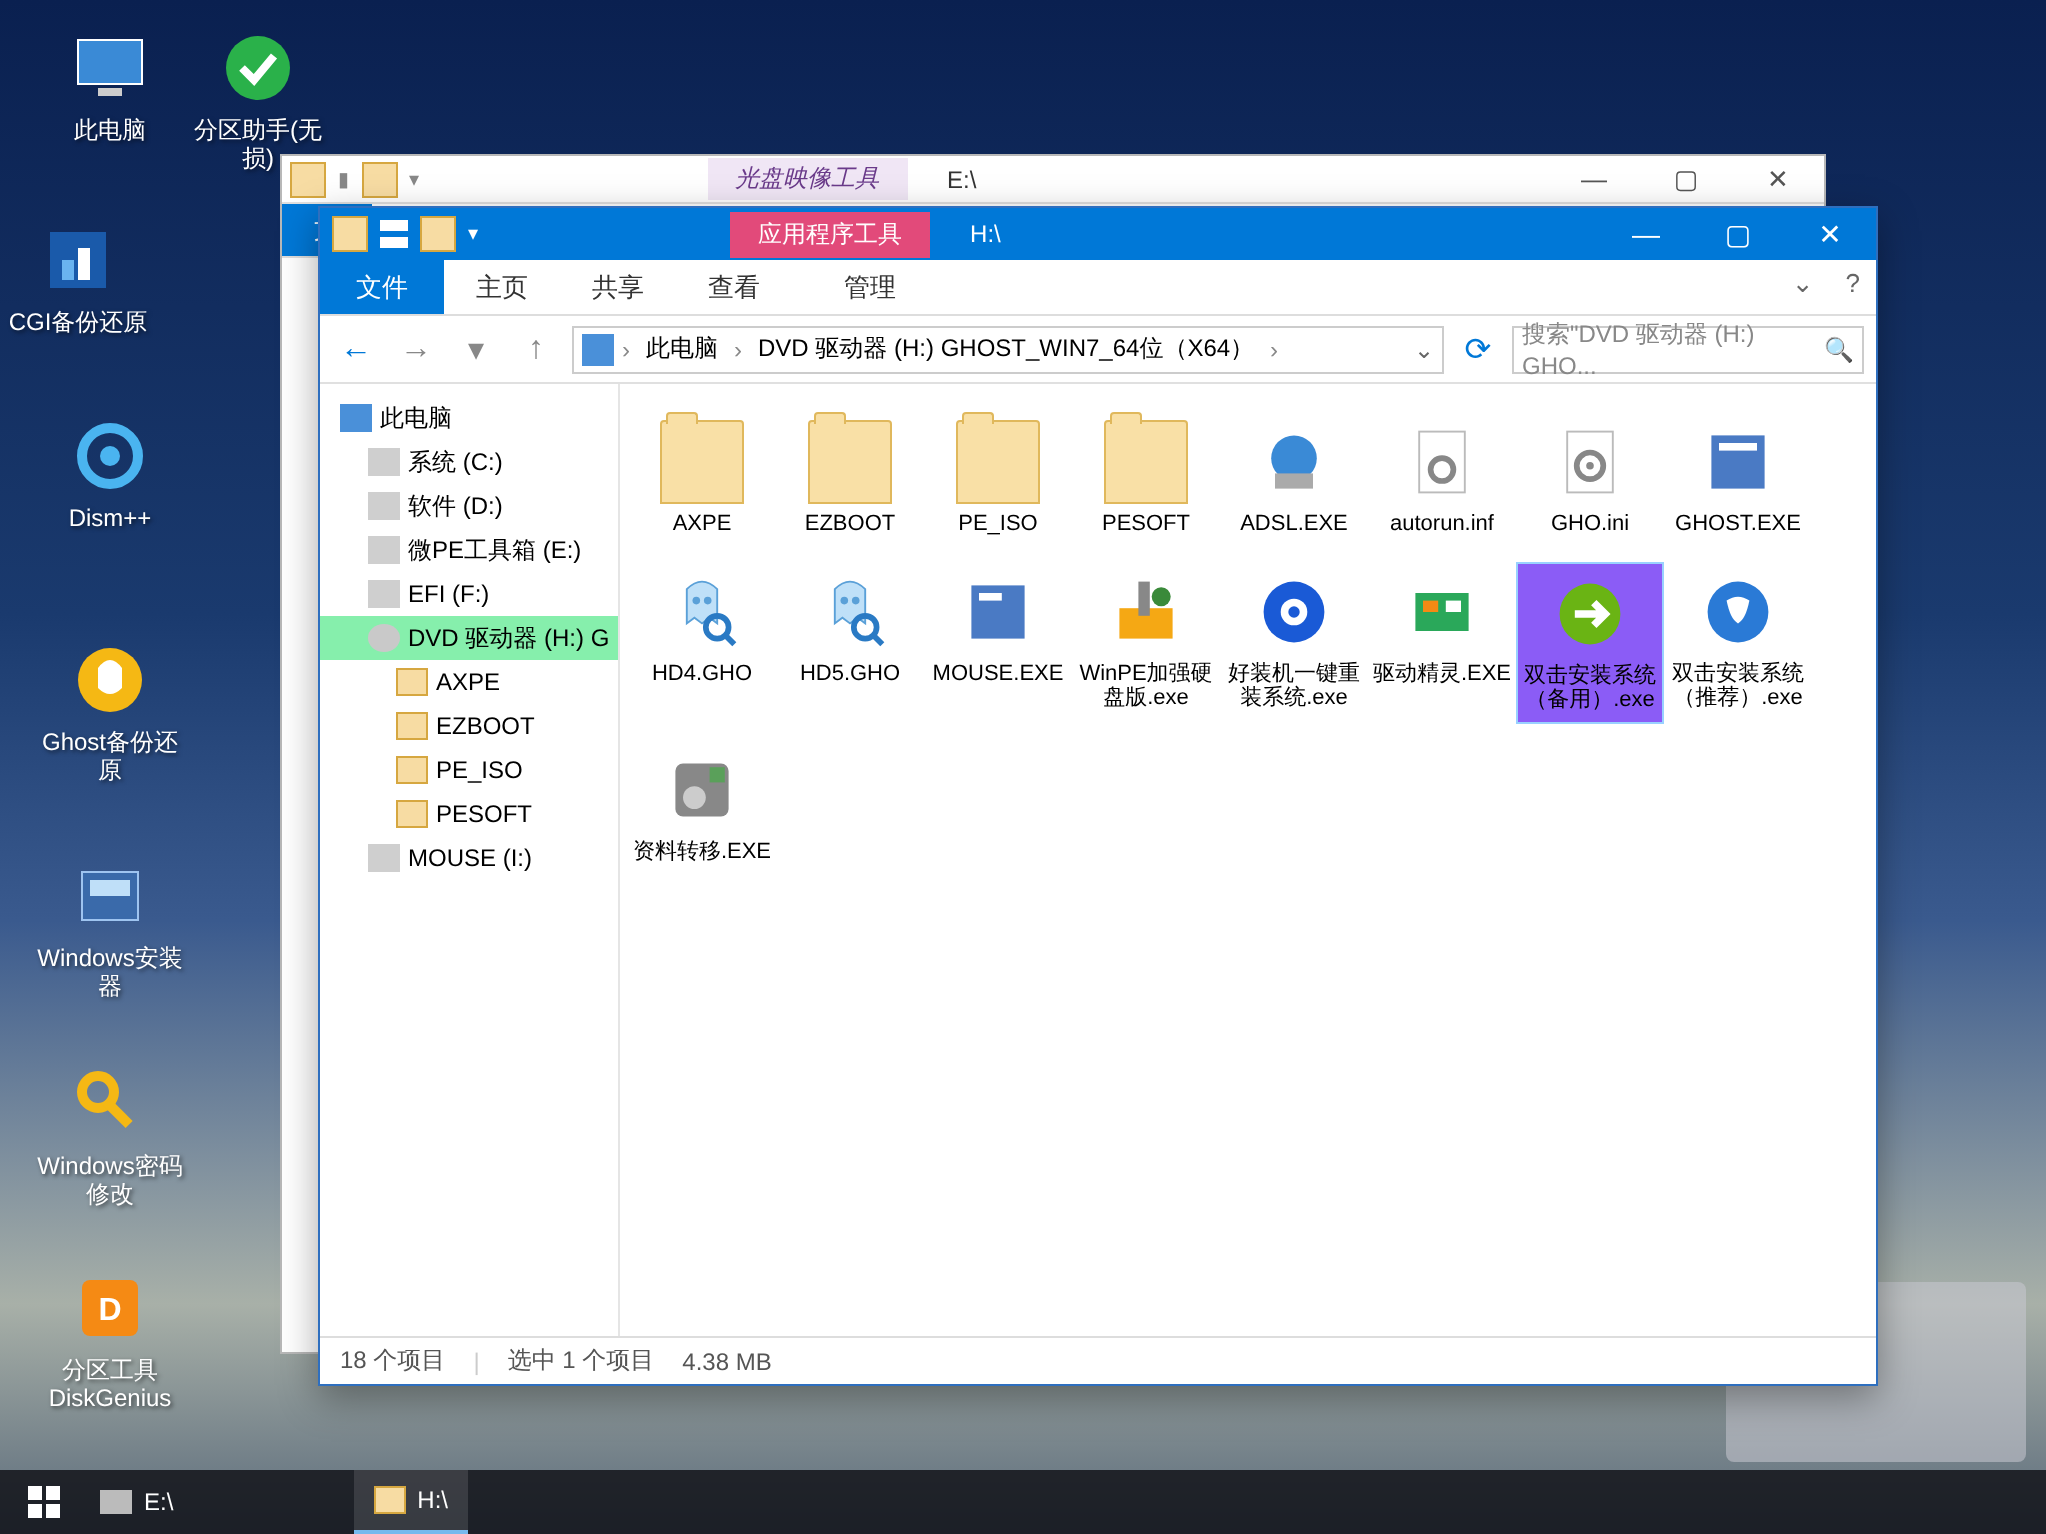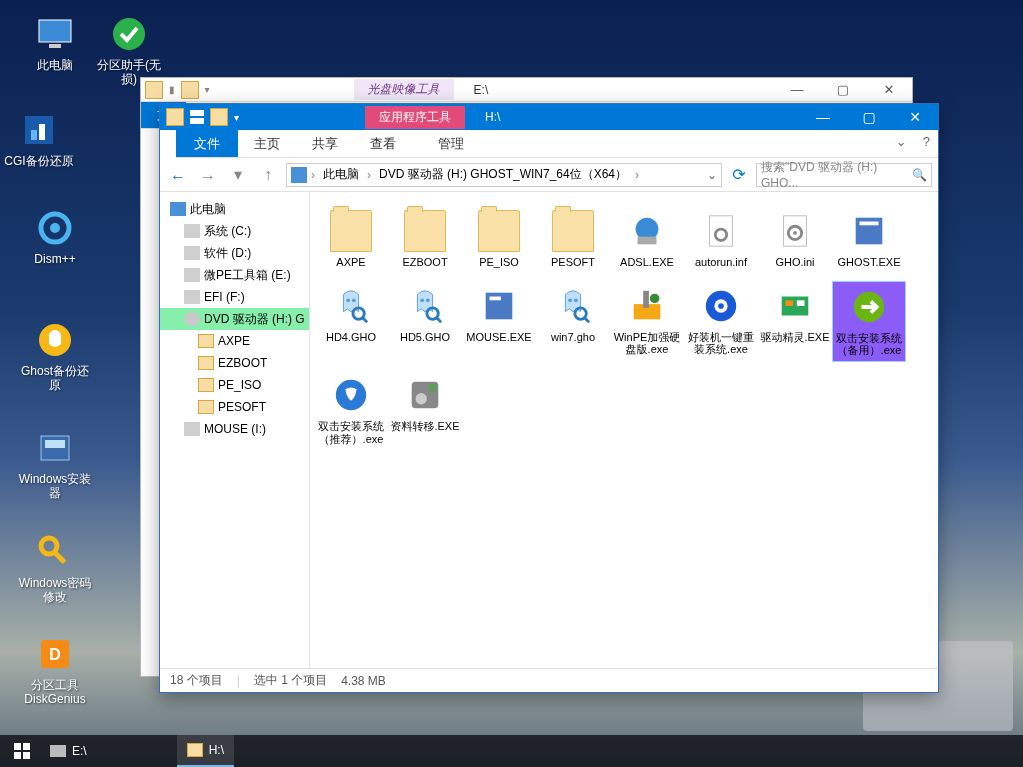--- a/index.html
+++ b/index.html
@@ -26,21 +26,21 @@
 .titlebar2 { height: 26px; background: #0078d7; display: flex; align-items: center; color: #fff; }
 .titlebar2 .qat2 { display: flex; align-items: center; gap: 6px; padding: 0 6px; }
 .titlebar2 .qat2 .fico { width: 18px; height: 18px; background: #f7dca3; border: 1px solid #d6a740; }
 .titlebar2 .qat2 .ln { width: 14px; height: 14px; background: linear-gradient(#fff 40%, transparent 40%, transparent 60%, #fff 60%); }
 .titlebar2 .tool-tab2 { background: #e24a7a; padding: 3px 14px; font-size: 12px; margin-left: 120px; }
 .titlebar2 .title-t2 { margin-left: 20px; font-size: 12px; }
 .titlebar2 .wbtns2 { margin-left: auto; display: flex; }
 .titlebar2 .wbtns2 span { width: 46px; height: 25px; display: flex; align-items: center; justify-content: center; color: #fff; font-size: 14px; cursor: pointer; }
 .titlebar2 .wbtns2 span.close { background: transparent; }
 
-.ribbon { height: 28px; background: #fff; display: flex; align-items: stretch; border-bottom: 1px solid #ddd; font-size: 13px; margin-left: 16px; }
+.ribbon { height: 28px; background: #fff; display: flex; align-items: stretch; border-bottom: 1px solid #ddd; font-size: 13px; }
 .ribbon .file-tab { background: #0078d7; color: #fff; padding: 4px 18px; display: flex; align-items: center; }
 .ribbon .rtab { padding: 4px 16px; color: #333; display: flex; align-items: center; cursor: pointer; }
 .ribbon .rtab.tool { margin-left: 10px; }
 .ribbon .spacer { flex: 1; }
 .ribbon .expand { padding: 4px 8px; color: #666; cursor: pointer; }
 
 .navbar { height: 34px; display: flex; align-items: center; gap: 6px; padding: 0 6px; border-bottom: 1px solid #e0e0e0; }
 .navbar .navbtn { width: 24px; height: 24px; display: flex; align-items: center; justify-content: center; color: #888; cursor: pointer; }
 .navbar .navbtn.active { color: #0078d7; }
 .breadcrumb { flex: 1; height: 24px; border: 1px solid #ccc; display: flex; align-items: center; padding: 0 4px; font-size: 12px; gap: 4px; }
@@ -365,32 +365,20 @@
             <svg viewBox="0 0 40 40">
               <rect x="6" y="6" width="28" height="28" fill="#4a7ac4"></rect>
               <rect x="10" y="10" width="12" height="4" fill="#fff"></rect>
             </svg>
           </div>
           <div class="flbl">MOUSE.EXE</div>
         </div>
         <div class="file">
           <div class="fic">
             <svg viewBox="0 0 40 40">
-              <path d="M12 8 q8 -8 16 0 v18 l-4 -3 l-4 3 l-4 -3 l-4 3 z" fill="#bfe0f8" stroke="#5aa0d8"></path>
-              <circle cx="17" cy="14" r="2" fill="#5aa0d8"></circle>
-              <circle cx="23" cy="14" r="2" fill="#5aa0d8"></circle>
-              <circle cx="28" cy="28" r="6" fill="none" stroke="#2a7ac4" stroke-width="3"></circle>
-              <line x1="32" y1="32" x2="37" y2="37" stroke="#2a7ac4" stroke-width="3"></line>
-            </svg>
-          </div>
-          <div class="flbl">win7.gho</div>
-        </div>
-        <div class="file">
-          <div class="fic">
-            <svg viewBox="0 0 40 40">
               <rect x="6" y="18" width="28" height="16" fill="#f5a814"></rect>
               <rect x="16" y="4" width="6" height="18" fill="#888"></rect>
               <circle cx="28" cy="12" r="5" fill="#3a8a3a"></circle>
             </svg>
           </div>
           <div class="flbl">WinPE加强硬盘版.exe</div>
         </div>
         <div class="file">
           <div class="fic">
             <svg viewBox="0 0 40 40">

